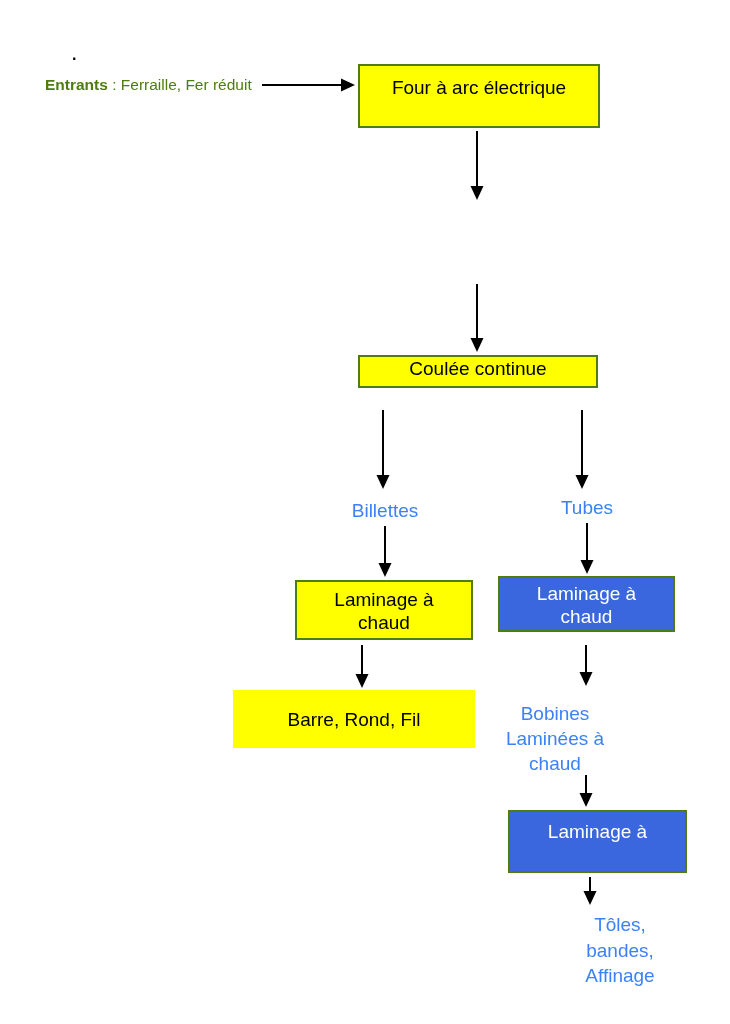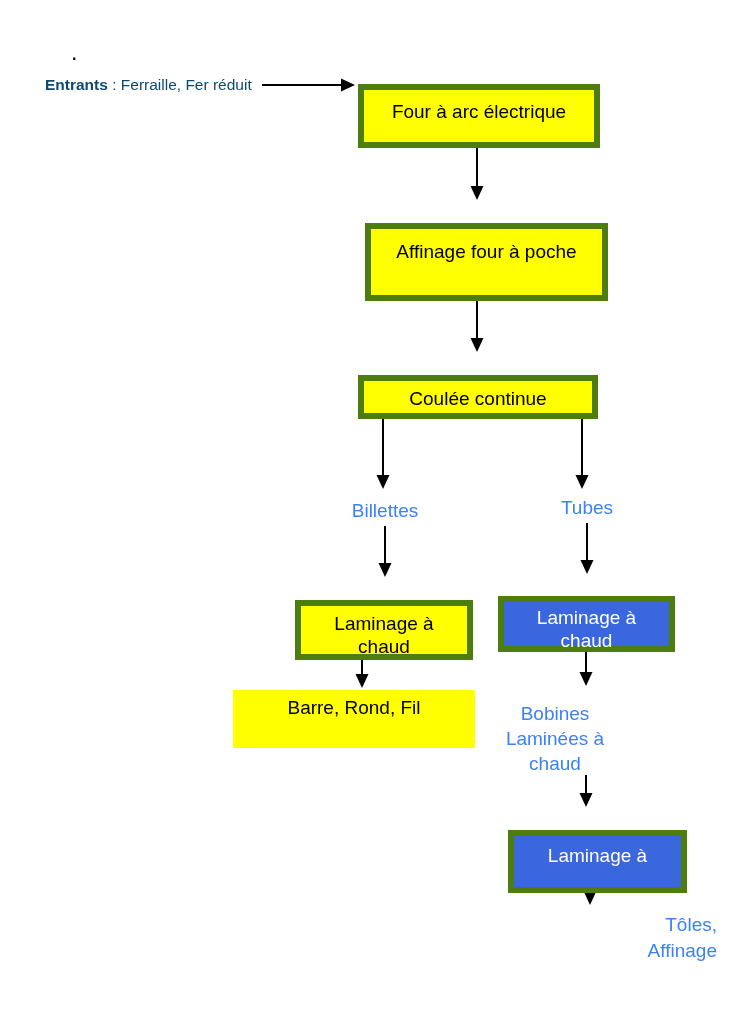--- a/index.html
+++ b/index.html
@@ -23,60 +23,59 @@
   }
   .node {
     position: absolute;
     box-sizing: border-box;
     text-align: center;
     font-size: 19px;
     line-height: 23px;
     color: #000000;
   }
   .box {
-    border: 6px solid #4d7c0f;
-    margin-top: 20px;
+    border: 2px solid #4d7c0f;
   }
   .yellow { background: #ffff00; }
   .blue   { background: #3a66de; color: #ffffff; }
   .noborder { border: none; }
   .plain-label {
     position: absolute;
     font-size: 19px;
     line-height: 25px;
     color: #3b82f6;
     text-align: center;
   }
-  .left-align { text-align: right; margin-left: 32px; }
+  .left-align { text-align: center; }
   #entrants-line {
     position: absolute;
     left: 45px;
     top: 76px;
     font-size: 15.5px;
-    color: #0c4a6e;
+    color: #4d7c0f;
     white-space: nowrap;
   }
   #entrants-line b { font-weight: bold; }
   #stray-dot {
     position: absolute;
     left: 72px;
     top: 46px;
     font-size: 16px;
     font-weight: bold;
     color: #000000;
   }
   
   #box-four      { left: 358px; top: 64px;  width: 242px; height: 64px; padding-top: 10px; }
   #box-affinage  { left: 365px; top: 203px; width: 243px; height: 78px; padding-top: 11px; }
-  #box-coulee    { left: 358px; top: 355px; width: 240px; height: 44px; padding-top: 6px; }
+  #box-coulee    { left: 358px; top: 355px; width: 240px; height: 33px; padding-top: 0; }
   #label-billettes { left: 335px; top: 498px; width: 100px; }
   #label-brames    { left: 537px; top: 495px; width: 100px; }
   #box-lam-chaud-yellow { left: 295px; top: 580px; width: 178px; height: 60px; padding-top: 6px; }
   #box-lam-chaud-blue   { left: 498px; top: 576px; width: 177px; height: 56px; padding-top: 4px; }
-  #box-barre     { left: 233px; top: 690px; width: 242px; height: 58px; padding-top: 6px; line-height: 24px; }
+  #box-barre     { left: 233px; top: 690px; width: 242px; height: 58px; padding-top: 18px; line-height: 24px; }
   #text-bobines  { left: 494px; top: 701px; width: 122px; }
   #box-lam-froid { left: 508px; top: 810px; width: 179px; height: 63px; padding-top: 8px; }
   #text-toles    { left: 555px; top: 912px; width: 130px; line-height: 25.5px; }
 </style>
 </head>
 <body>
 
 <div id="canvas">
 
   <svg id="arrow-layer" viewBox="0 0 730 1024" xmlns="http://www.w3.org/2000/svg">
@@ -101,23 +100,20 @@
   <span id="stray-dot">.</span>
 
   <div id="entrants-line">
     <b>Entrants</b><span> : Ferraille, Fer réduit</span>
   </div>
 
   <div id="box-four" class="node box yellow">
     <div>Four à arc électrique</div>
   </div>
 
-  <div id="box-affinage" class="node box yellow">
-    <div>Affinage four à poche</div>
-  </div>
 
   <div id="box-coulee" class="node box yellow">
     <div>Coulée continue</div>
   </div>
 
   <div id="label-billettes" class="plain-label">Billettes</div>
 
   <div id="label-brames" class="plain-label">Tubes</div>
 
   <div id="box-lam-chaud-yellow" class="node box yellow">
@@ -139,16 +135,17 @@
     <div>Laminées à</div>
     <div>chaud</div>
   </div>
 
   <div id="box-lam-froid" class="node box blue">
     <div>Laminage à</div>
   </div>
 
   <div id="text-toles" class="plain-label left-align">
     <div>Tôles,</div>
+    <div>bandes,</div>
     <div>Affinage</div>
   </div>
 
 </div>
 
 </body></html>

